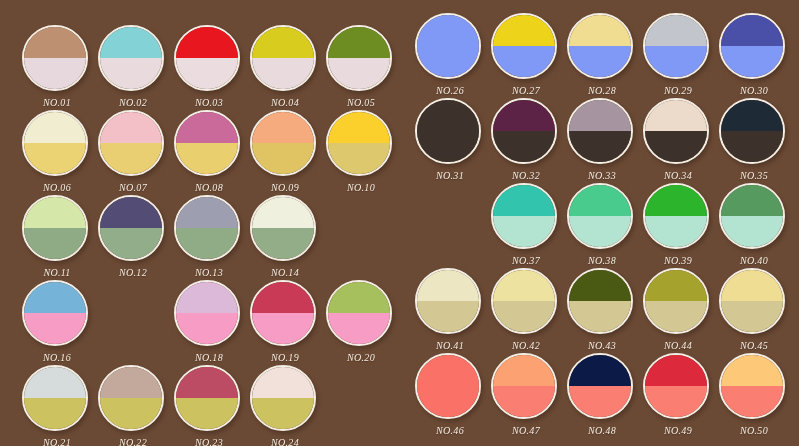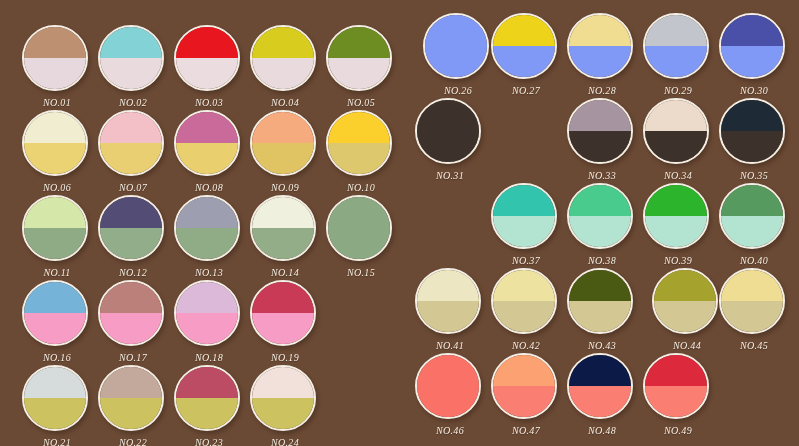--- a/index.html
+++ b/index.html
@@ -134,54 +134,47 @@
           </div>
           <div class="label" style="color: rgb(245, 239, 228);">NO.13</div>
         </div>
         <div class="swatch" style="left: 250px; top: 195px;">
           <div class="disc" style="border-color: rgb(243, 239, 230);">
             <div class="half top" style="background: rgb(240, 240, 222);"></div>
             <div class="half bottom" style="background: rgb(147, 173, 136);"></div>
           </div>
           <div class="label" style="color: rgb(245, 239, 228);">NO.14</div>
         </div>
-        <div class="swatch" style="left: 326px; top: 195px;">
-          <div class="disc" style="border-color: rgb(243, 239, 230);">
-            <div class="half top" style="background: rgb(139, 169, 131);"></div>
-            <div class="half bottom" style="background: rgb(139, 169, 131);"></div>
-          </div>
-          <div class="label" style="color: rgb(245, 239, 228);">NO.15</div>
-        </div>
         <div class="swatch" style="left: 22px; top: 280px;">
           <div class="disc" style="border-color: rgb(243, 239, 230);">
             <div class="half top" style="background: rgb(118, 179, 216);"></div>
             <div class="half bottom" style="background: rgb(247, 156, 196);"></div>
           </div>
           <div class="label" style="color: rgb(245, 239, 228);">NO.16</div>
         </div>
-        <div class="swatch" style="left: 98px; top: 280px;">
-          <div class="disc" style="border-color: rgb(243, 239, 230);">
-            <div class="half top" style="background: rgb(187, 128, 121);"></div>
-            <div class="half bottom" style="background: rgb(247, 156, 196);"></div>
-          </div>
-          <div class="label" style="color: rgb(245, 239, 228);">NO.17</div>
-        </div>
         <div class="swatch" style="left: 174px; top: 280px;">
           <div class="disc" style="border-color: rgb(243, 239, 230);">
             <div class="half top" style="background: rgb(220, 184, 217);"></div>
             <div class="half bottom" style="background: rgb(247, 156, 196);"></div>
           </div>
           <div class="label" style="color: rgb(245, 239, 228);">NO.18</div>
         </div>
         <div class="swatch" style="left: 250px; top: 280px;">
           <div class="disc" style="border-color: rgb(243, 239, 230);">
             <div class="half top" style="background: rgb(201, 58, 87);"></div>
             <div class="half bottom" style="background: rgb(247, 156, 196);"></div>
           </div>
           <div class="label" style="color: rgb(245, 239, 228);">NO.19</div>
+        </div>
+        <div class="swatch" style="left: 326px; top: 280px;">
+          <div class="disc" style="border-color: rgb(243, 239, 230);">
+            <div class="half top" style="background: rgb(165, 192, 92);"></div>
+            <div class="half bottom" style="background: rgb(247, 156, 196);"></div>
+          </div>
+          <div class="label" style="color: rgb(245, 239, 228);">NO.20</div>
         </div>
         <div class="swatch" style="left: 22px; top: 365px;">
           <div class="disc" style="border-color: rgb(243, 239, 230);">
             <div class="half top" style="background: rgb(213, 220, 219);"></div>
             <div class="half bottom" style="background: rgb(204, 194, 96);"></div>
           </div>
           <div class="label" style="color: rgb(245, 239, 228);">NO.21</div>
         </div>
         <div class="swatch" style="left: 98px; top: 365px;">
           <div class="disc" style="border-color: rgb(243, 239, 230);">
@@ -201,21 +194,21 @@
           <div class="disc" style="border-color: rgb(243, 239, 230);">
             <div class="half top" style="background: rgb(242, 224, 218);"></div>
             <div class="half bottom" style="background: rgb(204, 194, 96);"></div>
           </div>
           <div class="label" style="color: rgb(245, 239, 228);">NO.24</div>
         </div>
       </div>
   </div>
   <div class="panel" id="panel-right" style="left: 400px; width: 399px;">
     <div class="grid" id="grid-right">
-        <div class="swatch" style="left: 23px; top: 13px;">
+        <div class="swatch" style="left: 15px; top: 13px;">
           <div class="disc" style="border-color: rgb(243, 239, 230);">
             <div class="half top" style="background: rgb(128, 153, 247);"></div>
             <div class="half bottom" style="background: rgb(128, 153, 247);"></div>
           </div>
           <div class="label" style="color: rgb(245, 239, 228);">NO.26</div>
         </div>
         <div class="swatch" style="left: 91px; top: 13px;">
           <div class="disc" style="border-color: rgb(243, 239, 230);">
             <div class="half top" style="background: rgb(237, 212, 27);"></div>
             <div class="half bottom" style="background: rgb(128, 153, 247);"></div>
@@ -242,20 +235,27 @@
             <div class="half bottom" style="background: rgb(128, 153, 247);"></div>
           </div>
           <div class="label" style="color: rgb(245, 239, 228);">NO.30</div>
         </div>
         <div class="swatch" style="left: 15px; top: 98px;">
           <div class="disc" style="border-color: rgb(243, 239, 230);">
             <div class="half top" style="background: rgb(60, 50, 43);"></div>
             <div class="half bottom" style="background: rgb(60, 50, 43);"></div>
           </div>
           <div class="label" style="color: rgb(245, 239, 228);">NO.31</div>
+        </div>
+        <div class="swatch" style="left: 91px; top: 98px;">
+          <div class="disc" style="border-color: rgb(243, 239, 230);">
+            <div class="half top" style="background: rgb(93, 35, 70);"></div>
+            <div class="half bottom" style="background: rgb(60, 50, 43);"></div>
+          </div>
+          <div class="label" style="color: rgb(245, 239, 228);">NO.32</div>
         </div>
         <div class="swatch" style="left: 167px; top: 98px;">
           <div class="disc" style="border-color: rgb(243, 239, 230);">
             <div class="half top" style="background: rgb(166, 149, 160);"></div>
             <div class="half bottom" style="background: rgb(60, 50, 43);"></div>
           </div>
           <div class="label" style="color: rgb(245, 239, 228);">NO.33</div>
         </div>
         <div class="swatch" style="left: 243px; top: 98px;">
           <div class="disc" style="border-color: rgb(243, 239, 230);">
@@ -313,21 +313,21 @@
           </div>
           <div class="label" style="color: rgb(245, 239, 228);">NO.42</div>
         </div>
         <div class="swatch" style="left: 167px; top: 268px;">
           <div class="disc" style="border-color: rgb(243, 239, 230);">
             <div class="half top" style="background: rgb(74, 90, 18);"></div>
             <div class="half bottom" style="background: rgb(211, 199, 147);"></div>
           </div>
           <div class="label" style="color: rgb(245, 239, 228);">NO.43</div>
         </div>
-        <div class="swatch" style="left: 252px; top: 268px;">
+        <div class="swatch" style="left: 243px; top: 268px;">
           <div class="disc" style="border-color: rgb(243, 239, 230);">
             <div class="half top" style="background: rgb(165, 163, 46);"></div>
             <div class="half bottom" style="background: rgb(211, 199, 147);"></div>
           </div>
           <div class="label" style="color: rgb(245, 239, 228);">NO.44</div>
         </div>
         <div class="swatch" style="left: 319px; top: 268px;">
           <div class="disc" style="border-color: rgb(243, 239, 230);">
             <div class="half top" style="background: rgb(238, 221, 146);"></div>
             <div class="half bottom" style="background: rgb(211, 199, 147);"></div>
@@ -354,16 +354,23 @@
             <div class="half bottom" style="background: rgb(250, 127, 114);"></div>
           </div>
           <div class="label" style="color: rgb(245, 239, 228);">NO.48</div>
         </div>
         <div class="swatch" style="left: 243px; top: 353px;">
           <div class="disc" style="border-color: rgb(243, 239, 230);">
             <div class="half top" style="background: rgb(220, 42, 60);"></div>
             <div class="half bottom" style="background: rgb(250, 127, 114);"></div>
           </div>
           <div class="label" style="color: rgb(245, 239, 228);">NO.49</div>
+        </div>
+        <div class="swatch" style="left: 319px; top: 353px;">
+          <div class="disc" style="border-color: rgb(243, 239, 230);">
+            <div class="half top" style="background: rgb(253, 200, 120);"></div>
+            <div class="half bottom" style="background: rgb(250, 127, 114);"></div>
+          </div>
+          <div class="label" style="color: rgb(245, 239, 228);">NO.50</div>
         </div>
       </div>
   </div>
 </div>
 
 </body></html>

